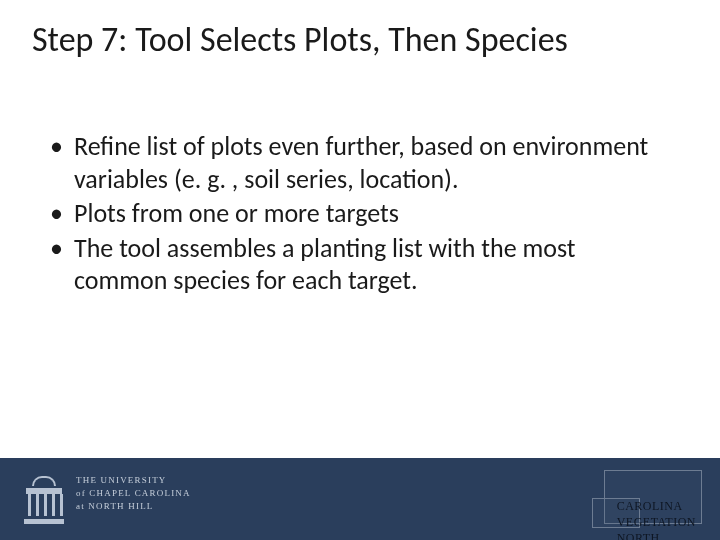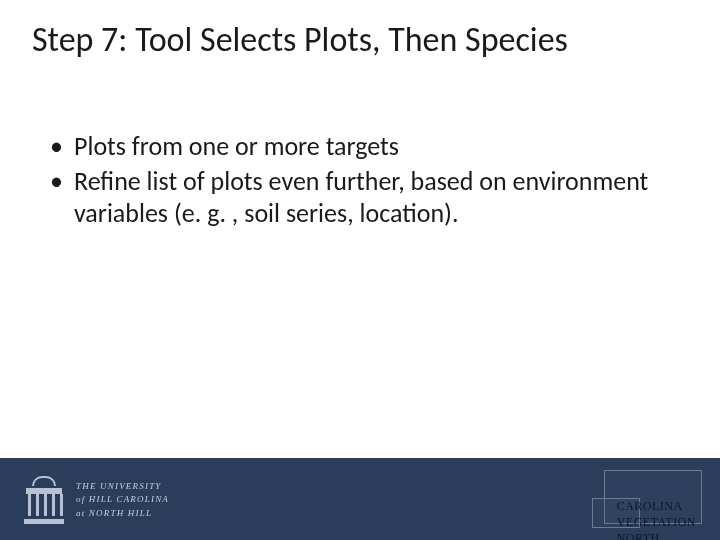--- a/index.html
+++ b/index.html
@@ -55,24 +55,22 @@
     bottom: 0;
     width: 720px;
     height: 82px;
     background: #2a3e5c;
   }
   .unc-logo {
     position: absolute;
     bottom: 14px;
     left: 24px;
     display: flex;
-    align-items: center;
     gap: 12px;
     color: #d7dde6;
-    font-style: italic;
   }
   .logo-mark {
     width: 40px;
     height: 52px;
     position: relative;
   }
   .logo-mark .dome {
     width: 24px;
     height: 10px;
     border: 2px solid #b7c2d2;
@@ -161,43 +159,44 @@
 </style>
 </head>
 <body>
 
 <div class="slide">
 
   <h1 class="title">Step 7: Tool Selects Plots, Then Species</h1>
 
   <div class="content">
     <ul class="bullet-list">
+      <li>Refine list of plots even further, based on environment variables (e. g. , soil series, location).</li>
       <li>Plots from one or more targets</li>
-      <li>Refine list of plots even further, based on environment variables (e. g. , soil series, location).</li>
+      <li>The tool assembles a planting list with the most common species for each target.</li>
     </ul>
   </div>
 
   <div class="footer-band">
 
     <div class="unc-logo">
       <div class="logo-mark">
         <div class="dome"></div>
         <div class="roof"></div>
         <div class="cols">
             <span></span>
             <span></span>
             <span></span>
             <span></span>
             <span></span>
           </div>
         <div class="base"></div>
       </div>
       <div class="unc-text">
         <div>THE UNIVERSITY</div>
-        <div>of HILL CAROLINA</div>
+        <div>of CHAPEL CAROLINA</div>
         <div>at NORTH HILL</div>
       </div>
     </div>
 
     <div class="cvs-badge">
       <div class="cvs-box-outer"></div>
       <div class="cvs-box-inner"></div>
       <div class="cvs-text">
         <div>CAROLINA</div>
         <div>VEGETATION</div>

